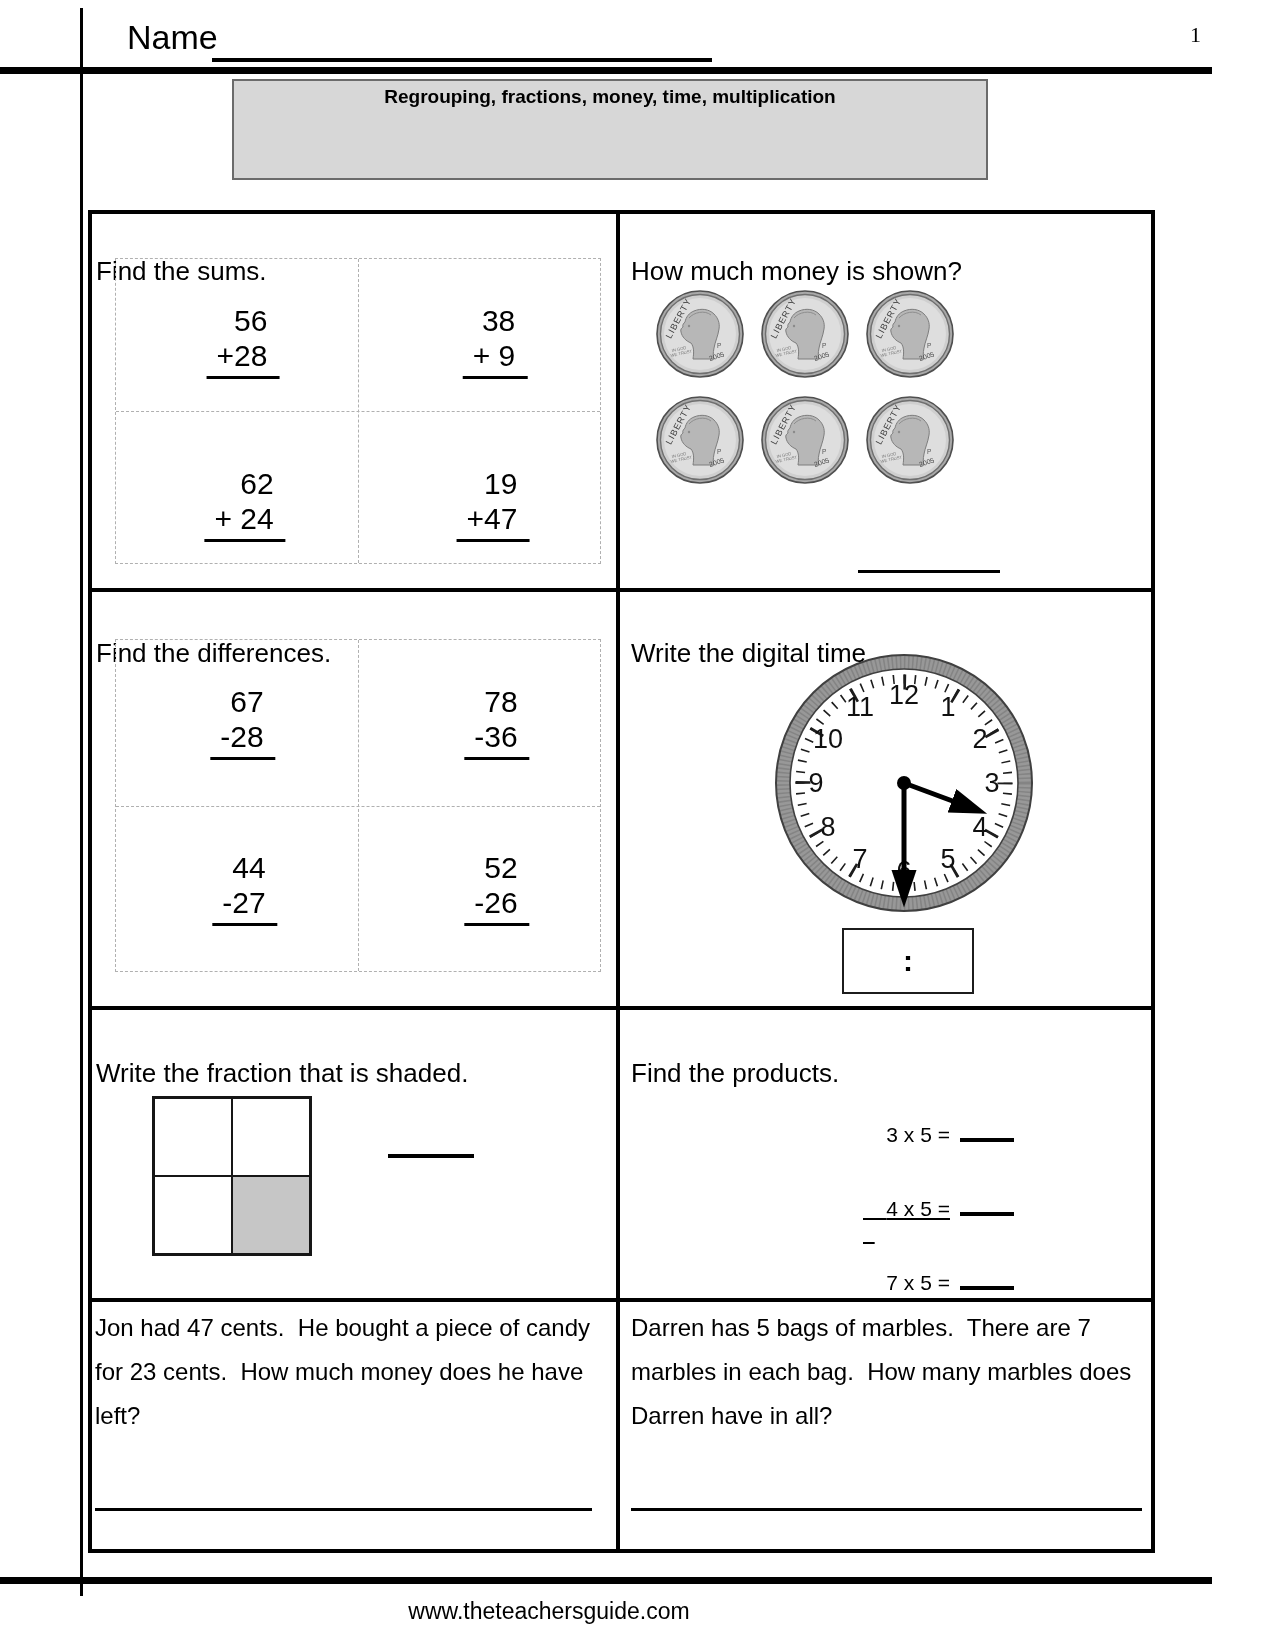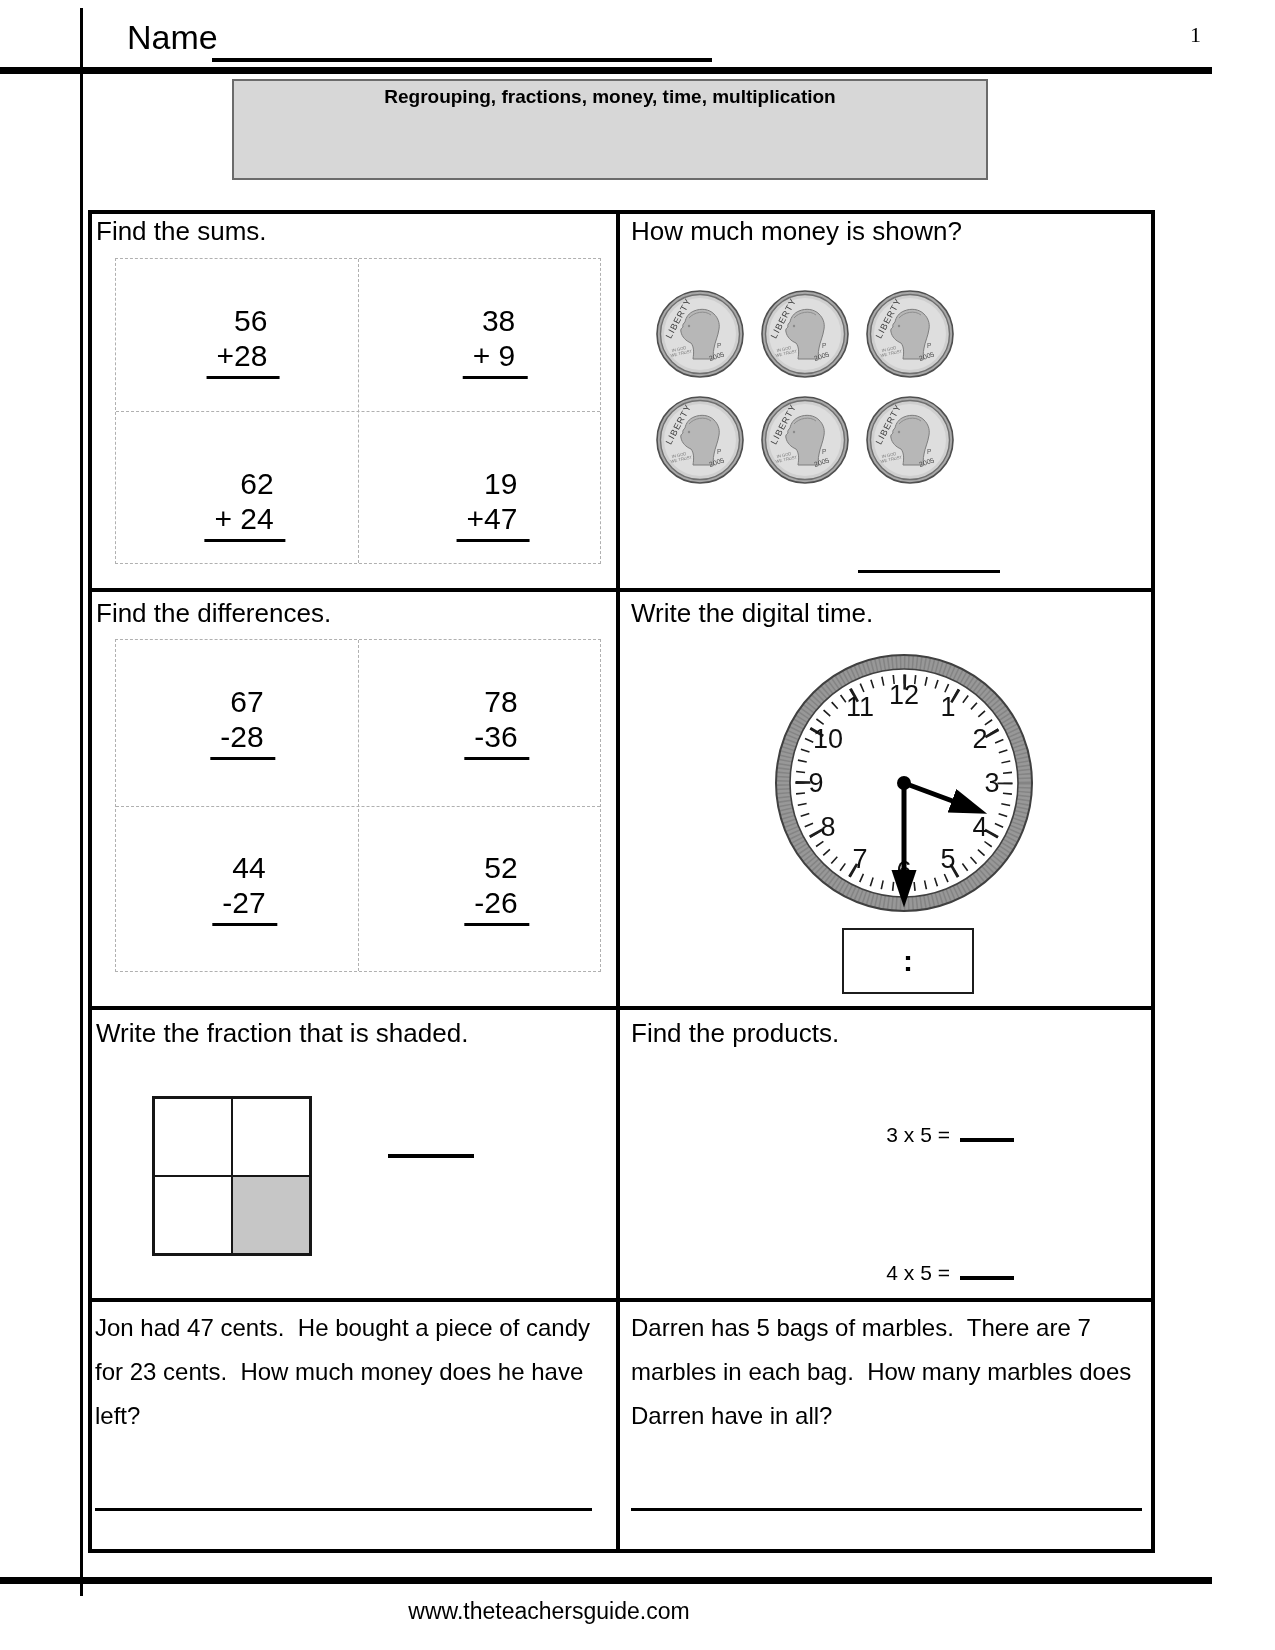--- a/index.html
+++ b/index.html
@@ -15,21 +15,21 @@
   .left-rule{left:80px;top:8px;width:3px;height:1588px;}
   .title-box{left:232px;top:79px;width:756px;height:101px;background:#d7d7d7;
              border:2px solid #6b6b6b;box-sizing:border-box;text-align:center;}
   .title{margin-top:20px;font-size:38px;font-weight:bold;letter-spacing:1px;}
   .subtitle{margin-top:5px;font-size:19px;font-weight:bold;}
   
   .tbl{left:88px;top:210px;width:1067px;height:1343px;border:4px solid #000;box-sizing:border-box;}
   .div-v{left:616px;top:210px;width:4px;height:1343px;}
   .div-h{left:88px;width:1067px;height:4px;}
   
-  .sec-h{position:absolute;font-size:26px;}
+  .sec-h{position:absolute;font-size:26px;margin-top:40px;}
   
   .dash-grid{position:absolute;border:1px dashed #b0b0b0;box-sizing:border-box;}
   .dash-grid .dv{position:absolute;left:50%;top:0;bottom:0;border-left:1px dashed #b0b0b0;}
   .dash-grid .dh{position:absolute;top:50%;left:0;right:0;border-top:1px dashed #b0b0b0;}
   
   .prob{position:absolute;transform:translateX(-50%);display:flex;flex-direction:column;
         align-items:flex-end;font-size:30px;line-height:35px;white-space:pre;}
   .p-top{padding-right:12px;}
   .p-bot{border-bottom:3px solid #000;padding:0 12px 3px 10px;}
   
@@ -184,22 +184,25 @@
       <div class="frac-cell"></div>
       <div class="frac-cell"></div>
       <div class="frac-cell shaded"></div>
     </div>
   <div class="rule" style="left:388px;top:1154px;width:86px;height:4px;"></div>
 
   <div class="sec-h" style="left:631px;top:1018px;">Find the products.</div>
   <div class="product-row" style="top:1090px;">
     <span>3 x 5 =</span><span class="blank"></span>
   </div>
-  <div class="product-row" style="top:1228px;">
+  <div class="product-row" style="top:1164px;text-decoration:underline;">
     <span>4 x 5 =</span><span class="blank"></span>
+  </div>
+  <div class="product-row" style="top:1238px;">
+    <span>7 x 5 =</span><span class="blank"></span>
   </div>
 
   <div class="wp" style="left:95px;top:1306px;width:520px;">Jon had 47 cents.  He bought a piece of candy for 23 cents.  How much money does he have left?</div>
   <div class="wp" style="left:631px;top:1306px;width:520px;">Darren has 5 bags of marbles.  There are 7 marbles in each bag.  How many marbles does Darren have in all?</div>
   <div class="rule" style="left:95px;top:1508px;width:497px;height:3px;"></div>
   <div class="rule" style="left:631px;top:1508px;width:511px;height:3px;"></div>
 
   <div class="rule bottom-rule"></div>
   <div class="abs footer">www.theteachersguide.com</div>
 

